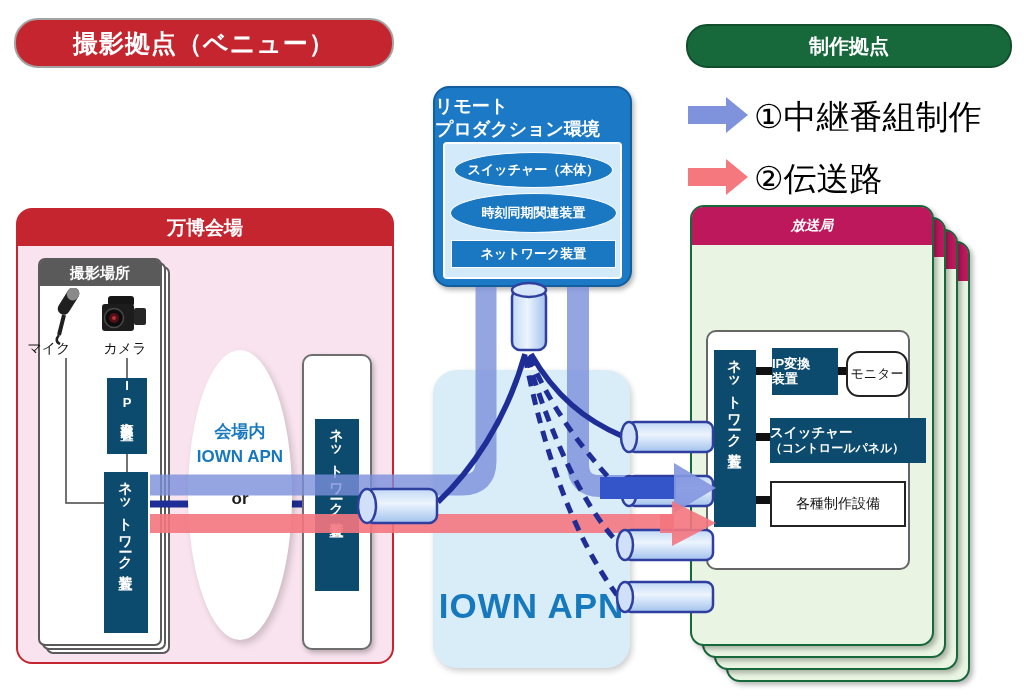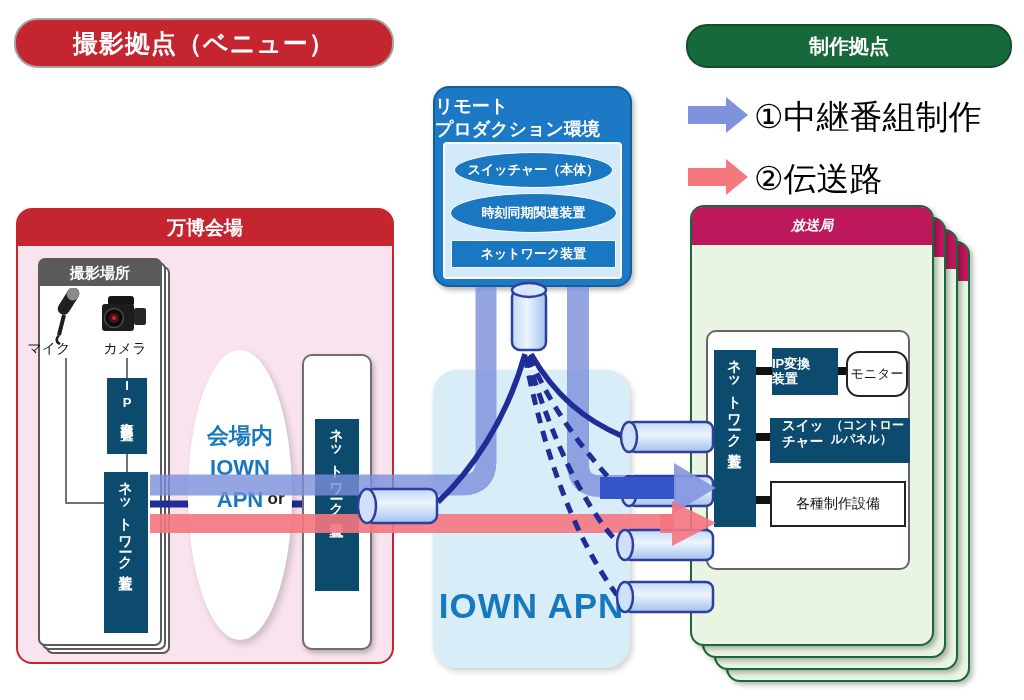--- a/index.html
+++ b/index.html
@@ -18,22 +18,22 @@
   .venue-header{background:#c4252f;border-radius:12px 12px 0 0;color:#fff;font-weight:bold;font-size:19px;
                 display:flex;align-items:center;justify-content:center;}
   .shoot-layer{background:#fff;border:2px solid #5a5a5a;border-radius:7px;}
   .shoot-header{background:#5a5a5a;border-radius:4px 4px 0 0;color:#fff;font-weight:bold;font-size:15px;
                 display:flex;align-items:center;justify-content:center;}
   .dev-blue{background:#0c4a6e;color:#fff;display:flex;align-items:flex-start;justify-content:center;}
   .vtext{writing-mode:vertical-rl;text-orientation:upright;font-weight:bold;letter-spacing:2px;line-height:1;}
   .small-label{font-size:14px;color:#111;text-align:center;font-weight:500;}
   
   .path-ellipse{background:#fff;border-radius:50%;z-index:4;box-shadow:3px 4px 7px rgba(0,0,0,.18);}
-  .el-blue{color:#1878be;font-weight:bold;font-size:22px;text-align:center;line-height:1.45;}
-  .el-black{color:#1c1c1c;font-weight:bold;text-align:center;line-height:1.3;padding-left:36px;}
+  .el-blue{color:#1878be;font-weight:bold;font-size:17px;text-align:center;line-height:1.45;}
+  .el-black{color:#1c1c1c;font-weight:bold;text-align:center;line-height:1.3;}
   
   .mid-box{background:#fff;border:2.5px solid #6e6e6e;border-radius:10px;z-index:4;box-shadow:2px 3px 5px rgba(0,0,0,.25);}
   
   .dc-box{background:#1b79c5;border:2.5px solid #135f9e;border-radius:16px;z-index:2;box-shadow:2px 3px 5px rgba(0,0,0,.3);}
   .dc-title{color:#fff;font-weight:bold;text-align:left;line-height:1.3;font-size:18px;}
   .dc-panel{background:#d2eaf9;border:2px solid #fff;border-radius:4px;}
   .dc-ellipse{background:#1a78c2;border:1.5px solid #fff;border-radius:50%;color:#fff;font-weight:bold;
               font-size:13px;display:flex;align-items:center;justify-content:center;}
   .dc-rect{background:#1a78c2;border:1.5px solid #fff;color:#fff;font-weight:bold;font-size:13px;
            display:flex;align-items:center;justify-content:center;}
@@ -154,21 +154,21 @@
     <span class="vtext" style="font-size:14px;">ネットワーク装置</span>
   </div>
   <div class="abs conn" style="left:756px;top:367px;width:16px;height:8px;"></div>
   <div class="abs dev-blue" style="left:772px;top:348px;width:66px;height:47px;z-index:2;flex-direction:column;line-height:1.15;font-weight:bold;font-size:13px;">
     <div>IP変換</div>
     <div>装置</div>
   </div>
   <div class="abs conn" style="left:838px;top:367px;width:8px;height:8px;"></div>
   <div class="abs wbox" style="left:846px;top:351px;width:58px;height:42px;font-size:13px;border-radius:13px;">モニター</div>
   <div class="abs conn" style="left:756px;top:433px;width:14px;height:8px;"></div>
-  <div class="abs dev-blue" style="left:770px;top:418px;width:128px;height:45px;z-index:2;flex-direction:row;line-height:1.2;font-weight:bold;padding-left:12px;">
+  <div class="abs dev-blue" style="left:770px;top:418px;width:156px;height:45px;z-index:2;flex-direction:column;line-height:1.2;font-weight:bold;">
     <div style="font-size:13.5px;">スイッチャー</div>
     <div style="font-size:12px;">（コントロールパネル）</div>
   </div>
   <div class="abs conn" style="left:756px;top:496px;width:14px;height:8px;"></div>
   <div class="abs wbox" style="left:770px;top:481px;width:132px;height:42px;font-size:14px;">各種制作設備</div>
 
   <svg class="abs" style="left:0;top:0;z-index:6;pointer-events:none;" width="1024" height="700" viewBox="0 0 1024 700">
     <defs>
       <linearGradient id="cylV" x1="0" y1="0" x2="0" y2="1">
         <stop offset="0" stop-color="#c2d8f6"></stop>

